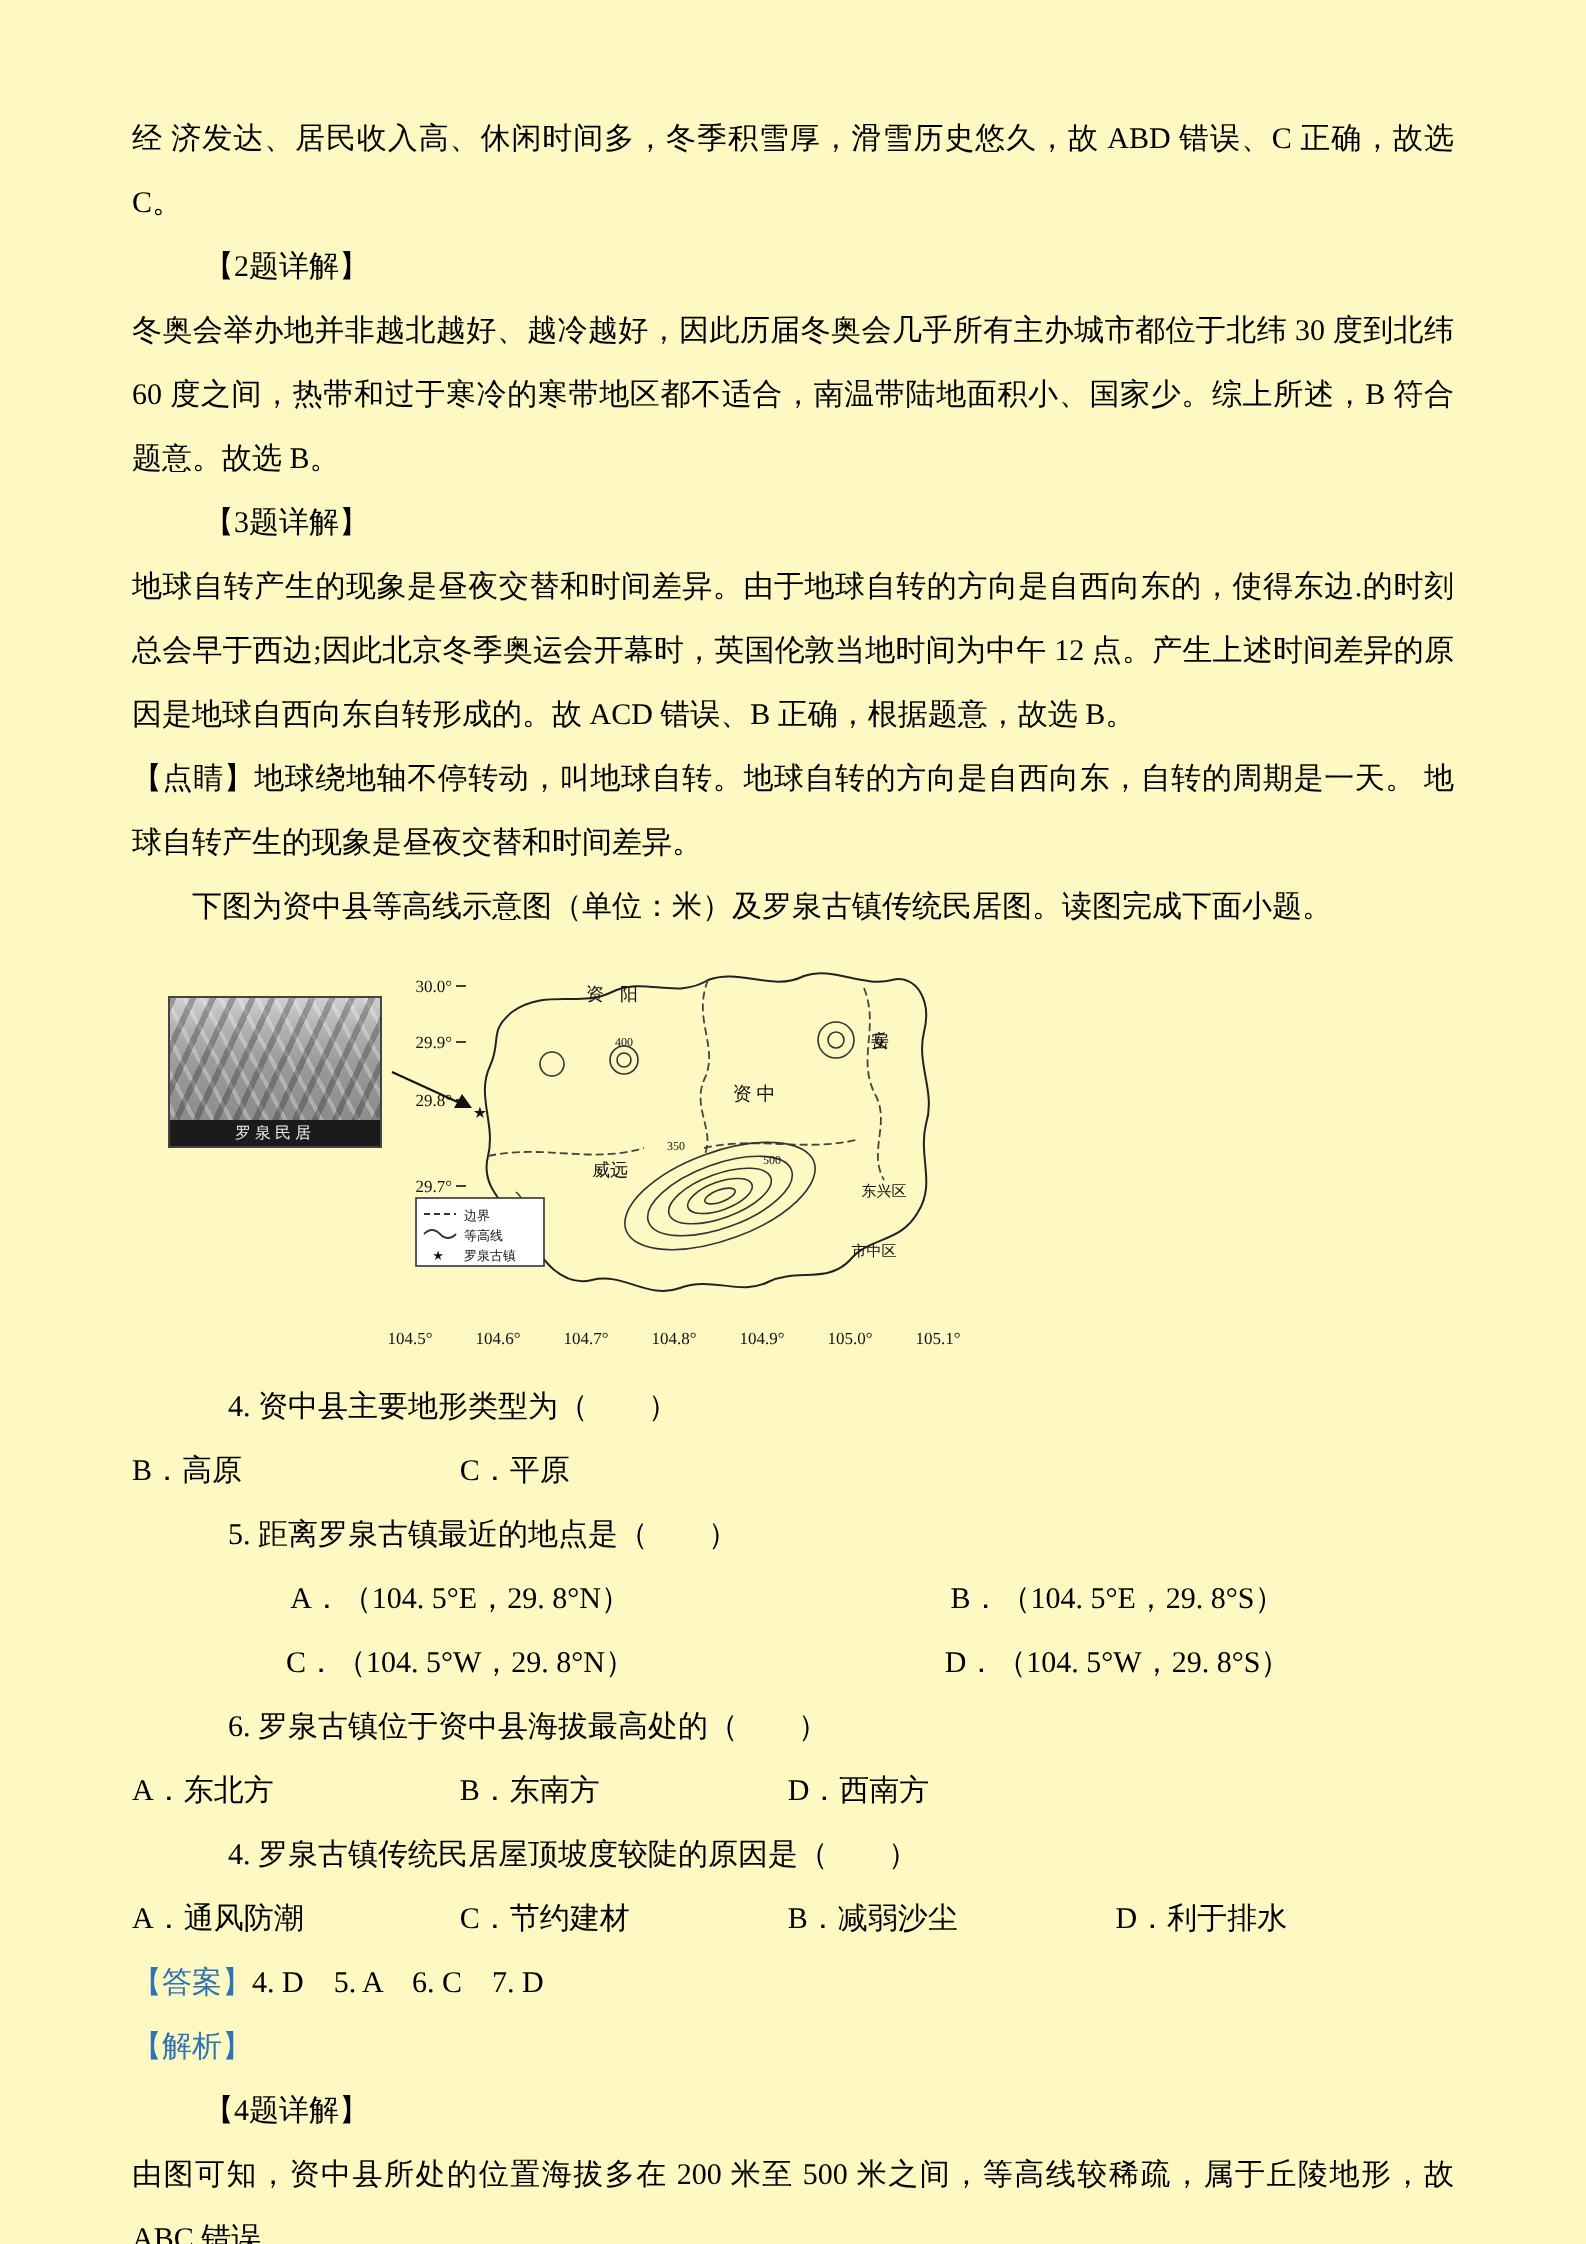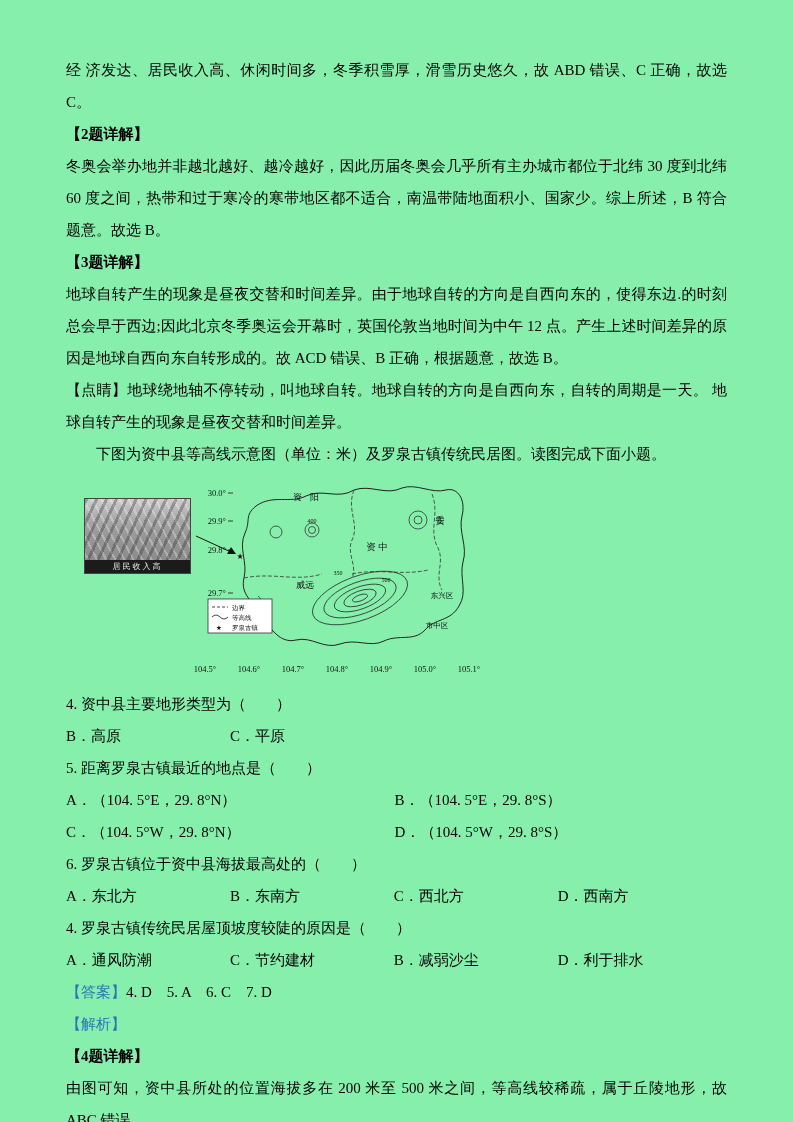--- a/index.html
+++ b/index.html
@@ -1,23 +1,23 @@
 <!DOCTYPE html>
 <html><head>
 <meta charset="utf-8">
 <style>
   html,body{margin:0;padding:0;background:#e8e8e8;}
   .page{
-    width:793px;height:1122px;background:#86efac;margin:0 auto;
+    width:793px;height:1122px;background:#fef9c3;margin:0 auto;
     box-sizing:border-box;padding:54px 66px 20px 66px;
     font-family:"Liberation Serif","DejaVu Serif",serif;
     color:#000;font-size:15px;position:relative;overflow:hidden;
   }
   p{margin:0;line-height:32px;text-align:justify;}
-  .hdr{font-weight:bold;}
+  .hdr{font-weight:normal;margin-left:36px;}
   .indent{text-indent:2em;}
   .blue{color:#2e74b5;}
   .pre{white-space:pre-wrap;}
 
   .figure{position:relative;height:212px;margin:2px 0 4px 0;}
   .photo{
     position:absolute;left:18px;top:26px;width:107px;height:76px;
     border:1px solid #444;box-sizing:border-box;
     background:
       repeating-linear-gradient(115deg, rgba(30,30,30,.30) 0 3px, rgba(0,0,0,0) 3px 9px),
@@ -25,42 +25,42 @@
       linear-gradient(180deg,#cfcfcf 0%,#b2b2b2 20%,#9a9a9a 45%,#858585 100%);
   }
   .photo-caption{
     position:absolute;left:0;right:0;bottom:0;height:13px;background:#1b1b1b;
     color:#eee;font-size:8px;line-height:13px;text-align:center;letter-spacing:2px;
   }
   .mapwrap{position:absolute;left:122px;top:6px;width:300px;height:202px;}
   .mapwrap svg{display:block;}
   svg text{font-family:"Liberation Serif","DejaVu Serif",serif;fill:#111;}
 
-  .qstem{line-height:32px;}
+  .qstem{line-height:32px;margin-left:48px;}
   .opts{display:flex;line-height:32px;}
   .opts .o4{width:24.8%;}
-  .opts .o2{width:49.7%;}
+  .opts .o2{width:49.7%;text-align:center;}
 </style>
 </head>
 <body>
 
 <div class="page">
 
   <p>经 济发达、居民收入高、休闲时间多，冬季积雪厚，滑雪历史悠久，故 ABD 错误、C 正确，故选 C。</p>
   <p class="hdr">【2题详解】</p>
   <p>冬奥会举办地并非越北越好、越冷越好，因此历届冬奥会几乎所有主办城市都位于北纬 30 度到北纬 60 度之间，热带和过于寒冷的寒带地区都不适合，南温带陆地面积小、国家少。综上所述，B 符合题意。故选 B。</p>
   <p class="hdr">【3题详解】</p>
   <p>地球自转产生的现象是昼夜交替和时间差异。由于地球自转的方向是自西向东的，使得东边.的时刻总会早于西边;因此北京冬季奥运会开幕时，英国伦敦当地时间为中午 12 点。产生上述时间差异的原因是地球自西向东自转形成的。故 ACD 错误、B 正确，根据题意，故选 B。</p>
   <p>【点睛】地球绕地轴不停转动，叫地球自转。地球自转的方向是自西向东，自转的周期是一天。 地球自转产生的现象是昼夜交替和时间差异。</p>
   <p class="indent">下图为资中县等高线示意图（单位：米）及罗泉古镇传统民居图。读图完成下面小题。</p>
 
   <div class="figure">
 
     <div class="photo">
-      <div class="photo-caption">居民收入高</div>
+      <div class="photo-caption">罗泉民居</div>
     </div>
 
     <div class="mapwrap">
       <svg width="300" height="202" viewBox="0 0 300 202">
 
         <path d="M 68,28 C 85,16 102,26 118,18 C 134,10 150,22 166,12 C 182,6 198,18 214,10
              C 228,5 244,16 258,12 C 270,9 278,22 274,38 C 270,54 280,68 275,84
              C 271,100 280,114 271,128 C 262,144 247,140 237,152 C 226,164 210,156 196,163
              C 182,170 168,160 152,166 C 136,172 124,158 108,162 C 92,166 82,150 74,138
              C 65,124 52,116 56,100 C 60,84 50,70 57,55 C 63,42 56,38 68,28 Z" fill="none" stroke="#222" stroke-width="1"></path>
@@ -148,21 +148,20 @@
   </div>
   <div class="opts">
     <span class="o2">C．（104. 5°W，29. 8°N）</span>
     <span class="o2">D．（104. 5°W，29. 8°S）</span>
   </div>
 
   <p class="qstem">6. 罗泉古镇位于资中县海拔最高处的（　　）</p>
   <div class="opts">
     <span class="o4">A．东北方</span>
     <span class="o4">B．东南方</span>
-    <span class="o4">C．西北方</span>
     <span class="o4">D．西南方</span>
   </div>
 
   <p class="qstem">4. 罗泉古镇传统民居屋顶坡度较陡的原因是（　　）</p>
   <div class="opts">
     <span class="o4">A．通风防潮</span>
     <span class="o4">C．节约建材</span>
     <span class="o4">B．减弱沙尘</span>
     <span class="o4">D．利于排水</span>
   </div>

